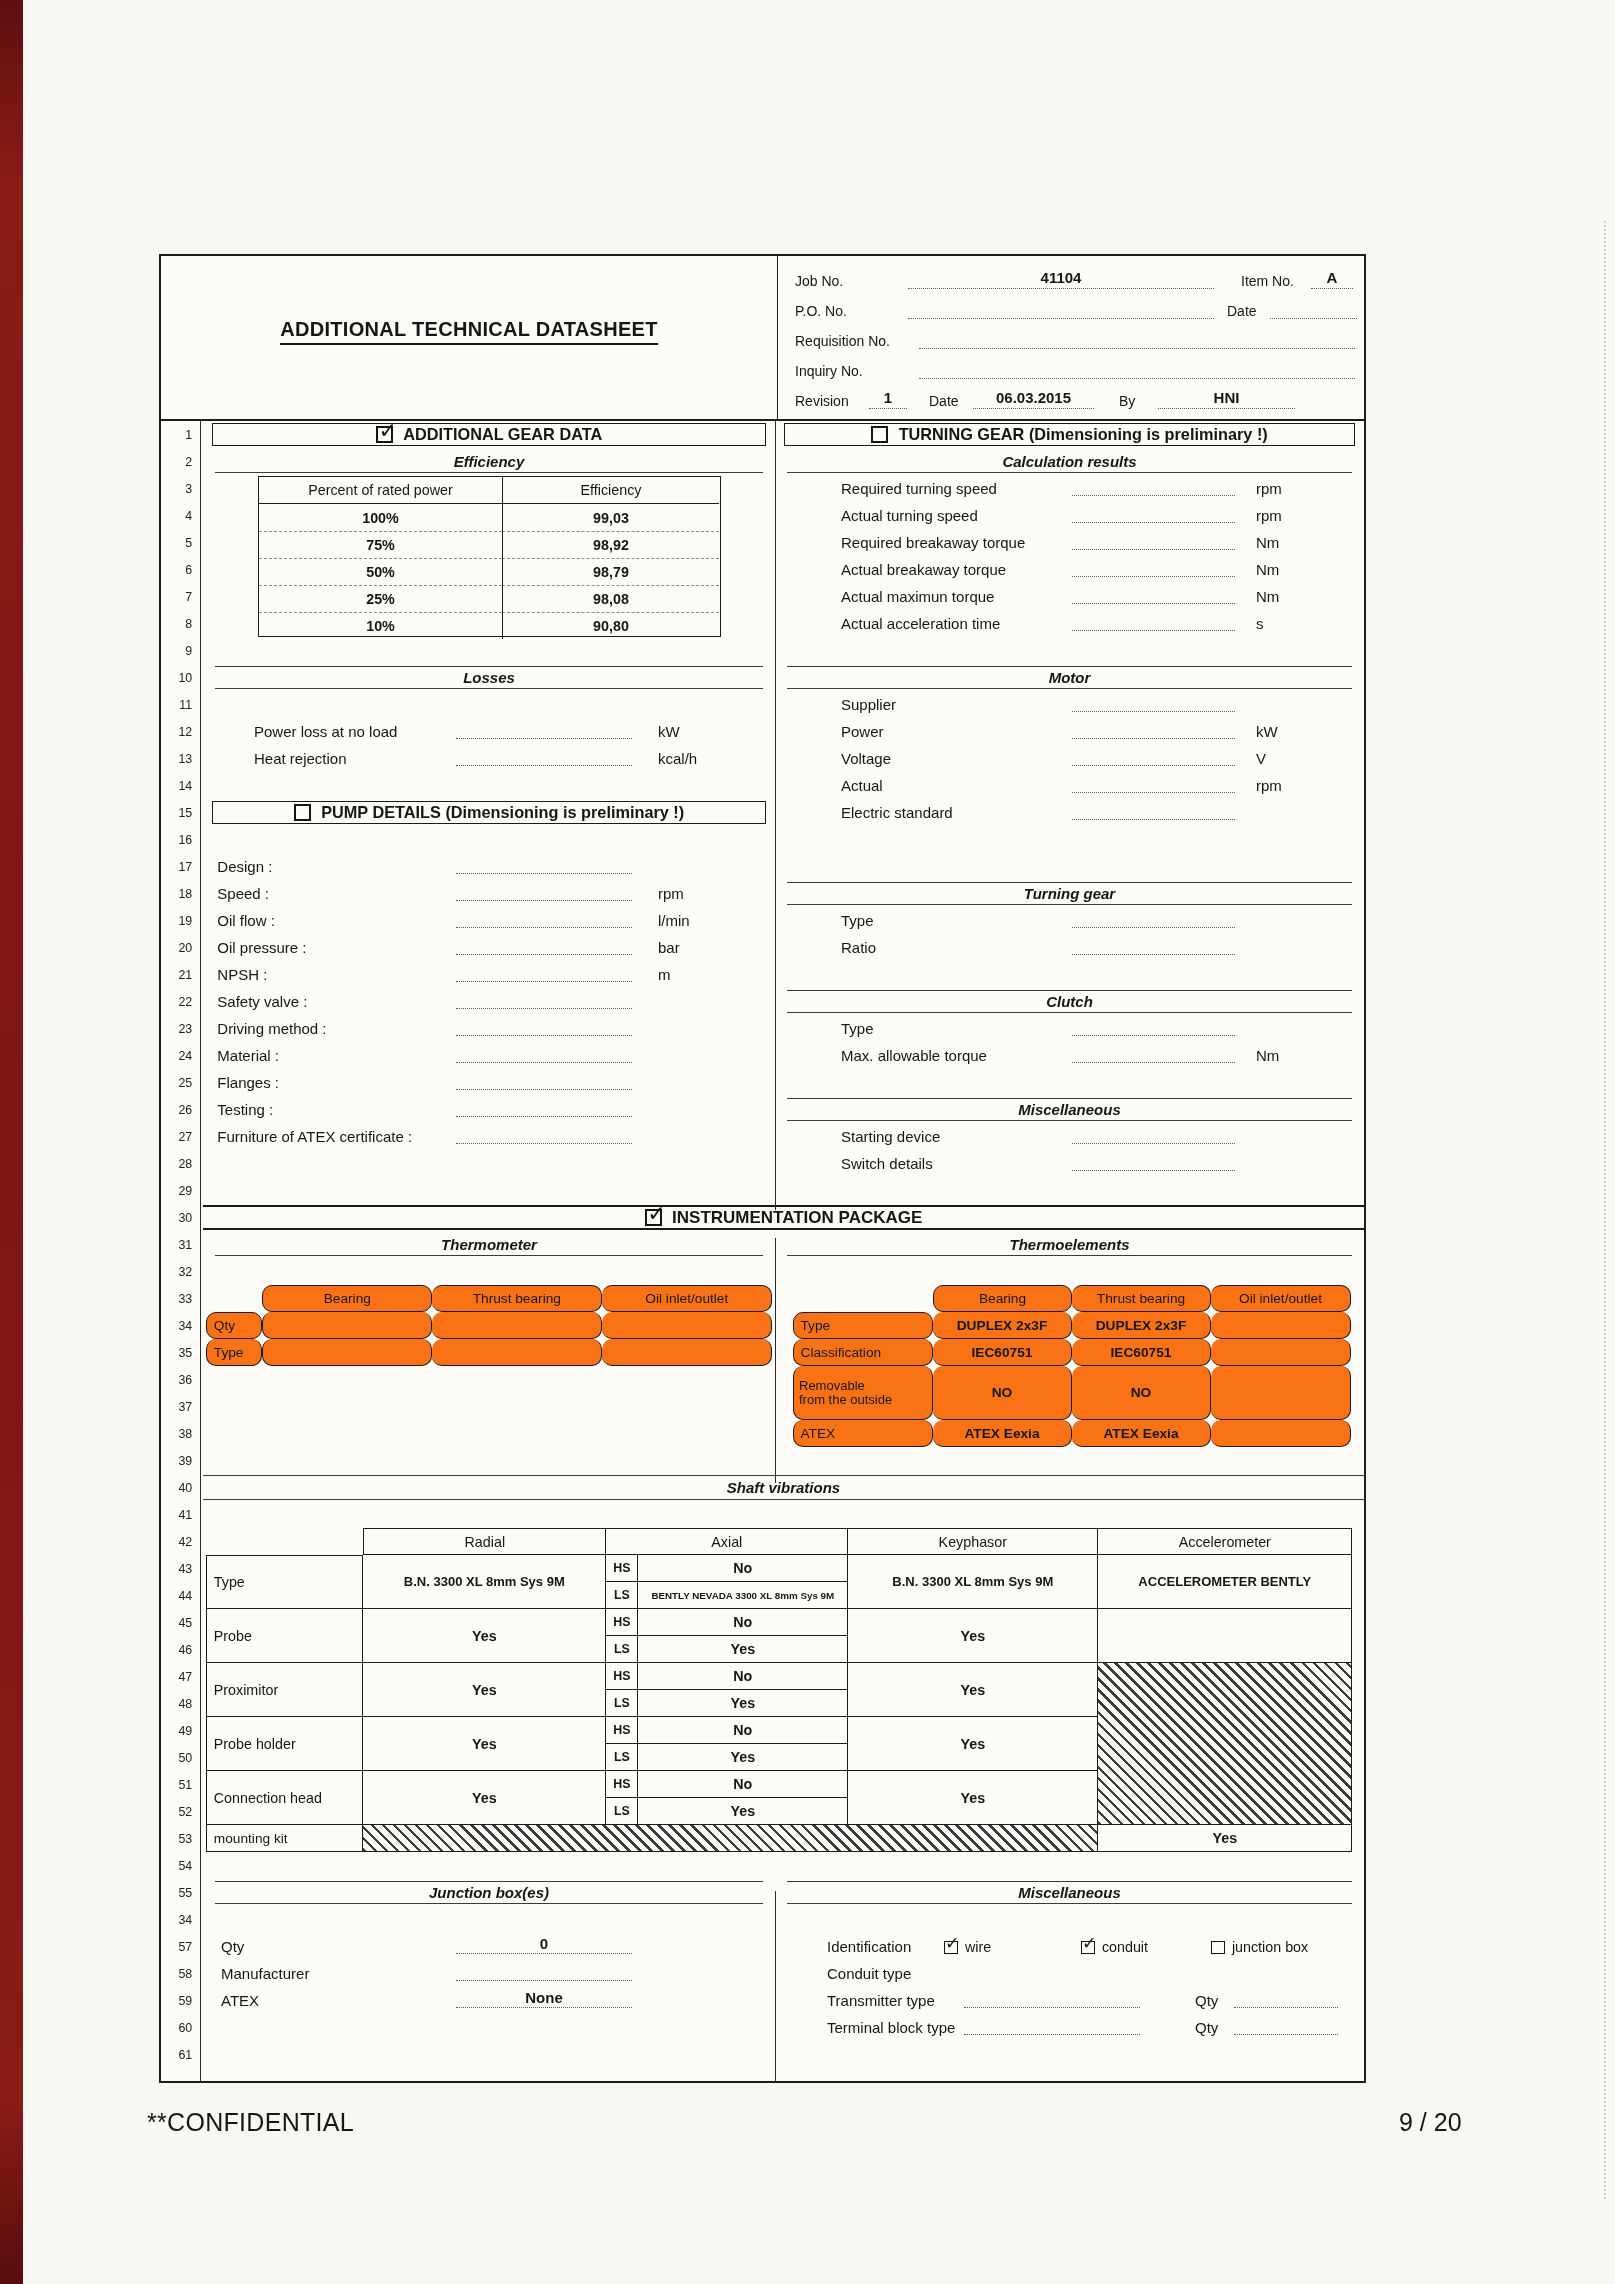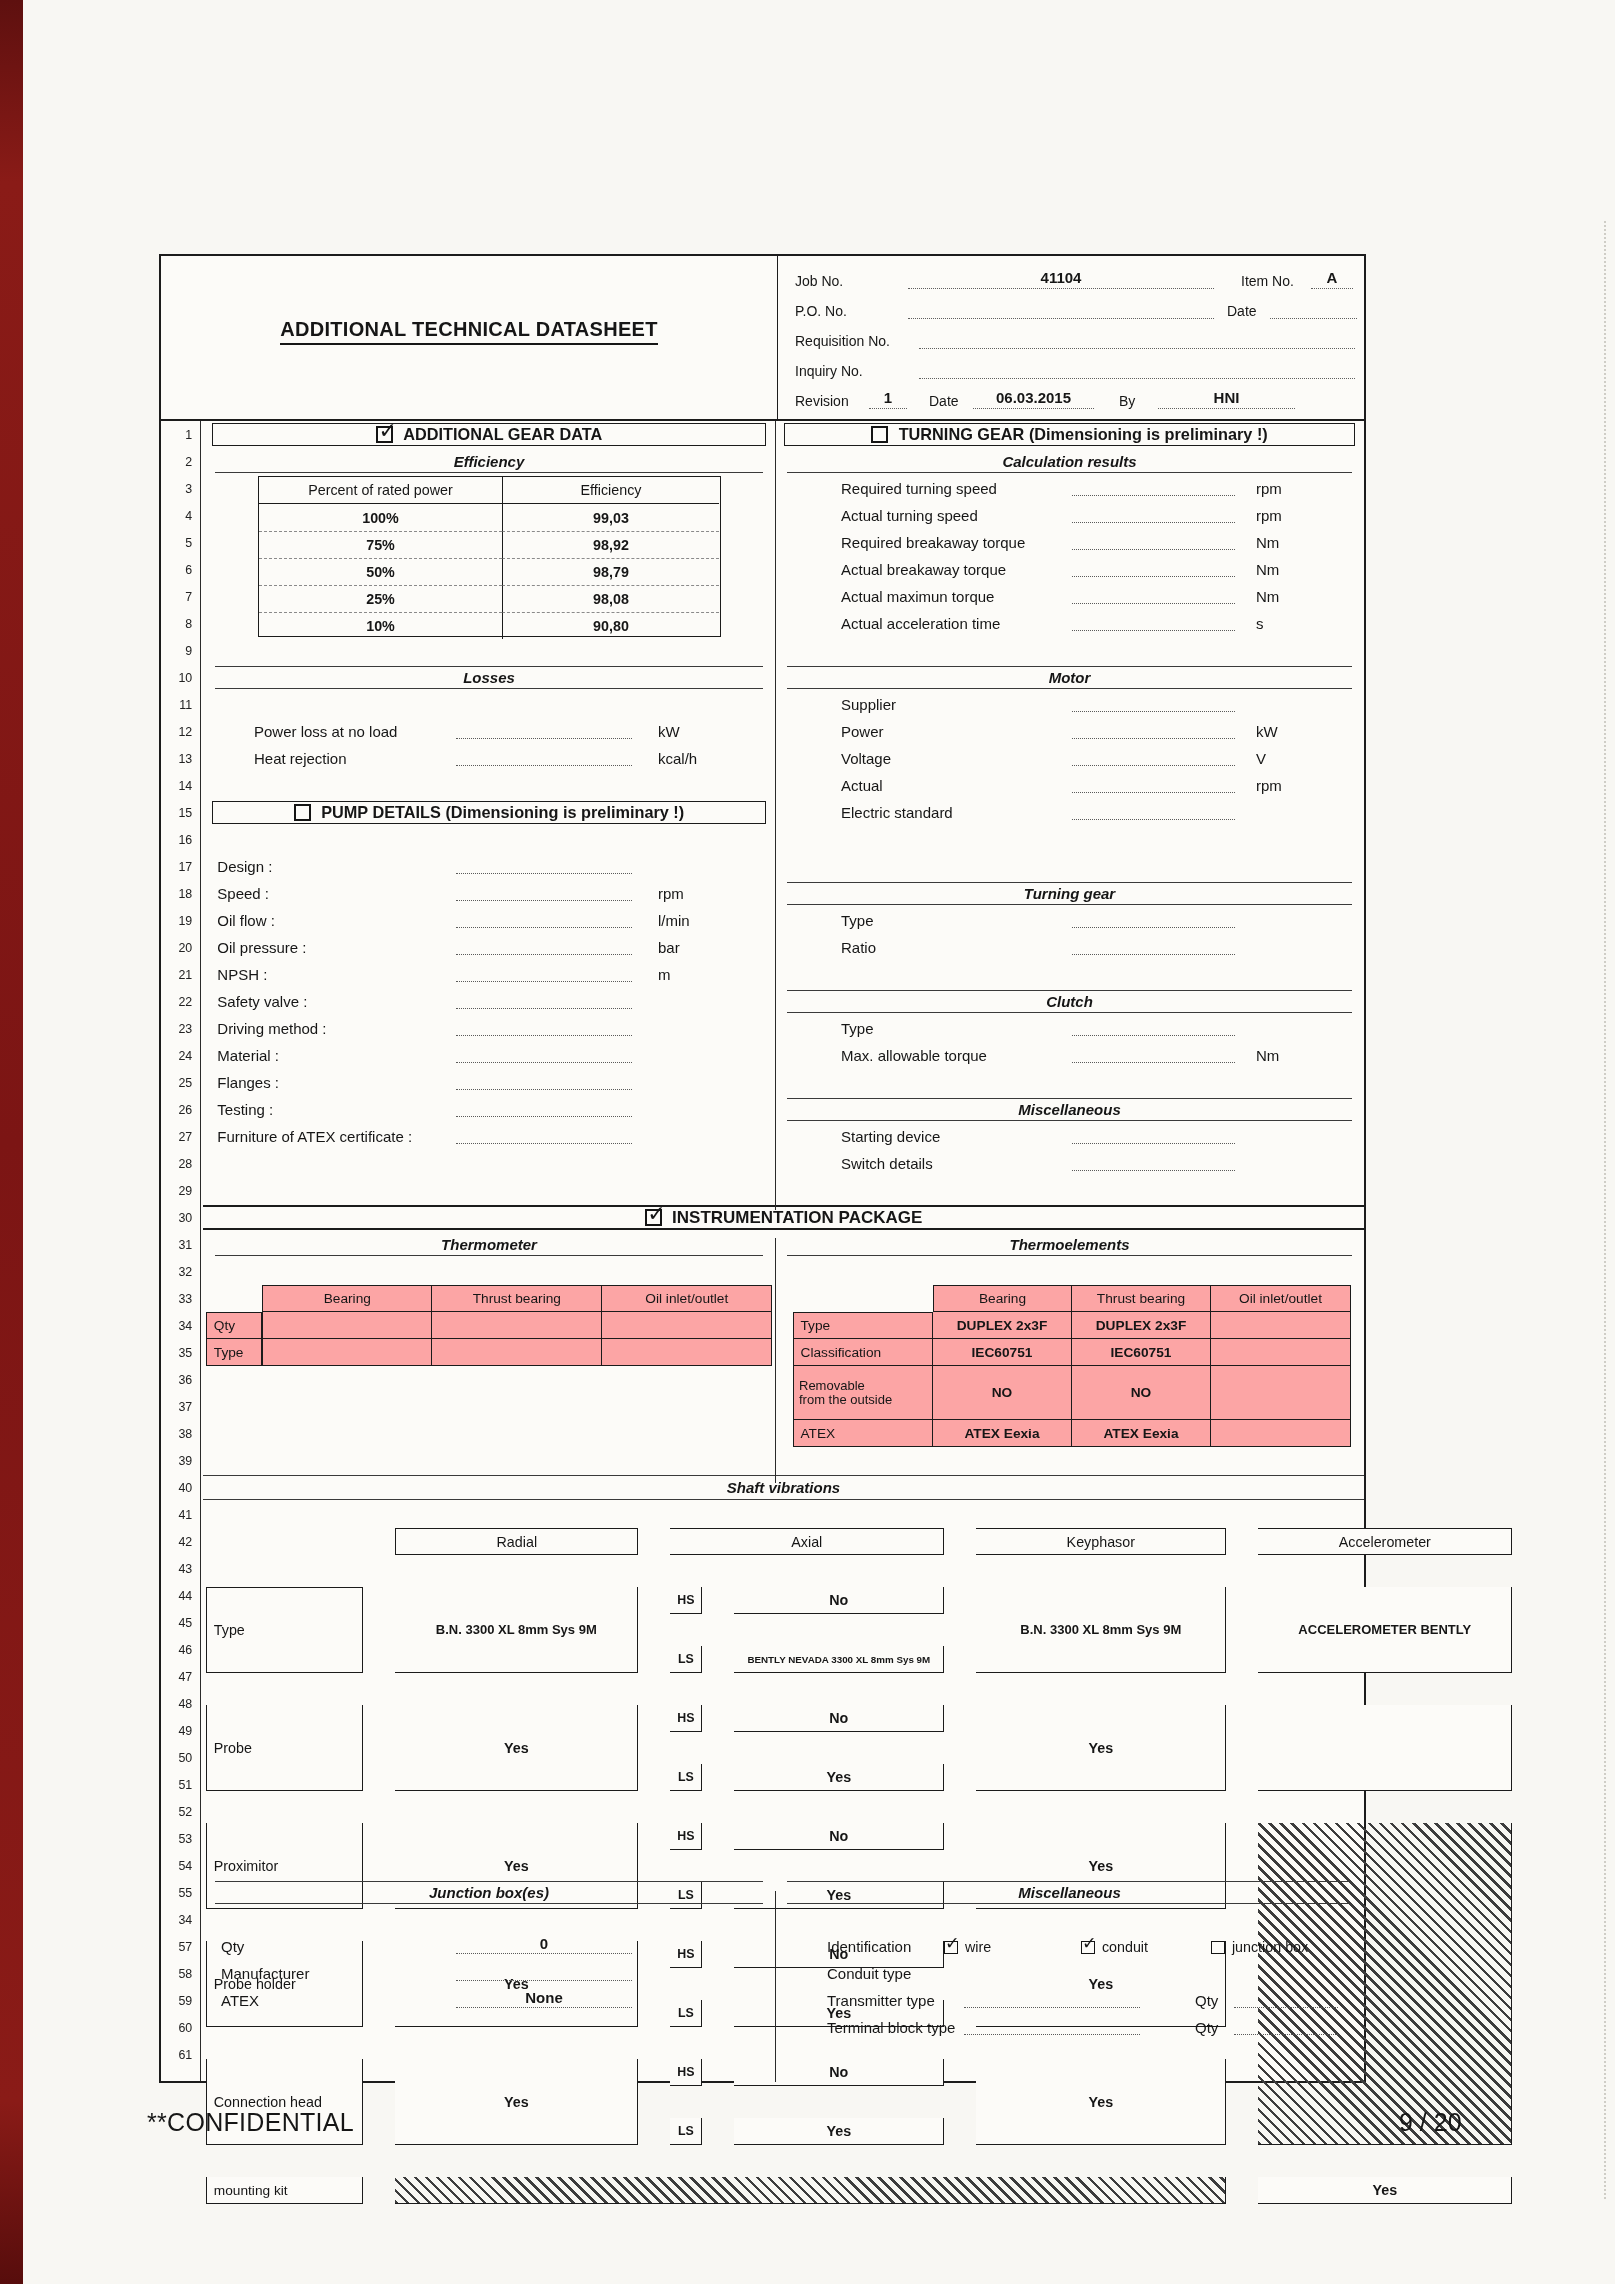--- a/index.html
+++ b/index.html
@@ -84,34 +84,34 @@
   .eff-table { margin-left:55px; margin-top:1.3px; width:463px; border:1.3px solid #1b1b1b;
     display:grid; grid-template-columns:243px 217px; grid-auto-rows:27px; font-size:14.3px; background:#fcfbf8; }
   .et-cell { display:flex; align-items:center; justify-content:center; }
   .et-head { border-bottom:1.3px solid #1b1b1b; }
   .et-c2 { border-left:1.3px solid #1b1b1b; }
   .et-val { font-weight:bold; }
   .et-sep { border-top:1.3px dashed #8a8a8a; }
 
   
   .t-cell { border-right:1.3px solid #1b1b1b; border-bottom:1.3px solid #1b1b1b;
-    display:flex; align-items:center; justify-content:center; font-size:13.7px; background:#fca5a5; }
+    display:flex; align-items:center; justify-content:center; font-size:13.7px; background:#f97316;border-radius:10px; }
   .t-label { justify-content:flex-start; padding-left:6.5px; }
   .t-val { font-weight:bold; }
   .bt { border-top:1.3px solid #1b1b1b; } .bl { border-left:1.3px solid #1b1b1b; }
   .pre { white-space:pre-line; line-height:1.05; font-size:13px; text-align:left; justify-content:flex-start; padding-left:5px; }
   .tm-table { margin-left:3.3px; width:565px; display:grid;
     grid-template-columns:56px 170px 170px 170px; grid-auto-rows:27px; }
   .te-table { margin-left:18px; width:558px; display:grid;
     grid-template-columns:140px 139px 139px 140px; grid-template-rows:repeat(6,27px); }
 
   
   .sv-table { margin-left:3.3px; width:1146px; display:grid;
     grid-template-columns:157px 243px 32px 210px 250px 254px;
-    grid-template-rows:repeat(12,27px);gap:32px; }
+    grid-template-rows:repeat(12,27px); }
   .sv-cell { border-right:1.3px solid #1b1b1b; border-bottom:1.3px solid #1b1b1b;
     display:flex; align-items:center; justify-content:center; font-size:14.3px; background:#fcfbf8; }
   .sv-label { justify-content:flex-start; padding-left:6.5px; }
   .sv-val { font-weight:bold; }
   .sv-sub { font-weight:bold; font-size:12.4px; }
   .sv-small { font-size:13px; font-weight:bold; }
   .sv-tiny { font-size:9.8px; font-weight:bold; white-space:nowrap; overflow:hidden; }
   .hatch { background:repeating-linear-gradient(45deg,#3c3c3c 0 2.6px,transparent 2.6px 7.8px); }
   .mk { font-size:13.7px; }
 

